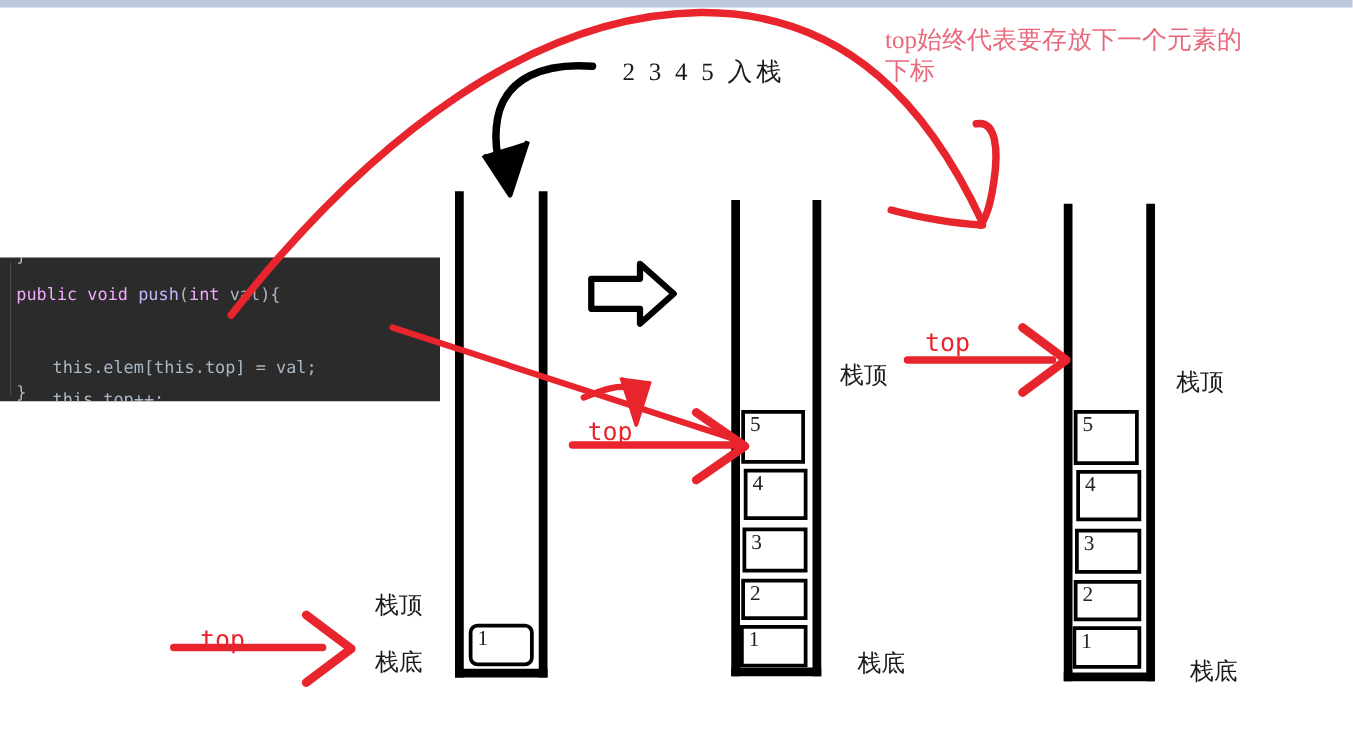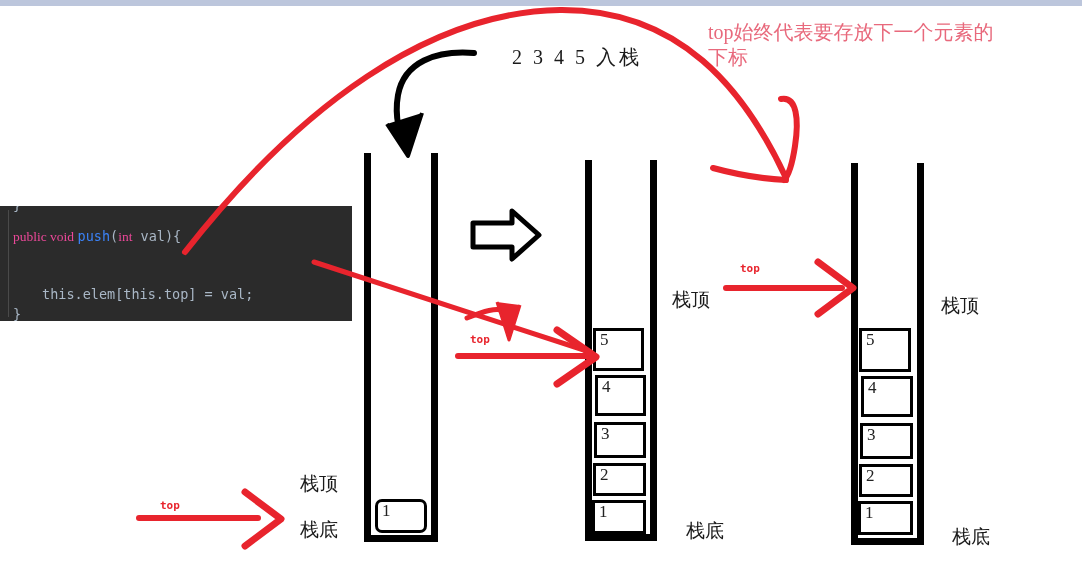--- a/index.html
+++ b/index.html
@@ -33,22 +33,22 @@
     position:absolute;left:8px;top:4px;width:1px;height:107px;
     background:#4a4a4a;
   }
   .cl{position:absolute;left:13px;white-space:pre;}
   .cl0{top:-13px;}
   .cl1{top:18px;}
   .cl2{top:44px;}
   .cl3{top:70px;}
   .cl4{top:96px;}
   .ind{padding-left:29px;margin-top:32px;}
-  .kw{color:#ec4899;font-family:Liberation Serif, serif;}
-  .fn{color:#3b82f6;}
+  .kw{color:#f0abfc;}
+  .fn{color:#c4b5fd;}
   .pl{color:#a9b7c6;}
 
   
   .stack{position:absolute;}
   .stack .walls{position:absolute;inset:0;}
   .wall-l,.wall-r{position:absolute;top:0;bottom:0;width:7px;background:#000;}
   .wall-l{left:0;} .wall-r{right:0;}
   .wall-b{position:absolute;left:0;right:0;bottom:0;height:7px;background:#000;}
 
   .cell{
@@ -73,38 +73,38 @@
   .lbl{position:absolute;font-family:"Liberation Serif", serif;color:#1a1a1a;white-space:pre;}
   .lbl-cn{font-size:19px;text-align:right;}
   .lbl-seq{font-size:20px;letter-spacing:3px;}
   .red-note{
     position:absolute;color:#e8697c;font-size:20px;line-height:25px;
     font-family:"Liberation Serif", serif;width:300px;
   }
   .top-lbl{
     position:absolute;color:#e8242d;
     font-family:"DejaVu Sans Mono","Liberation Mono",monospace;
-    font-size:11px;
-    font-weight:bold;
+    font-size:20px;
   }
 
   svg{position:absolute;left:0;top:0;width:1082px;height:586px;overflow:visible;pointer-events:none;}
 </style>
 </head>
 <body>
 
 <div id="canvas">
 
   <div class="topstrip"></div>
 
   <div class="codeblock">
     <div class="gutterline"></div>
     <div class="cl cl0 pl">}</div>
     <div class="cl cl1"><span class="kw">public void </span><span class="fn">push</span><span class="pl">(</span><span class="kw">int</span><span class="pl"> val){</span></div>
     <div class="cl cl2 ind pl">this.elem[this.top] = val;</div>
+    <div class="cl cl3 ind pl">this.top++;</div>
     <div class="cl cl4 pl">}</div>
   </div>
 
   <div class="stack" id="stack1">
     <div class="walls">
       <div class="wall-l"></div>
       <div class="wall-r"></div>
       <div class="wall-b"></div>
     </div>
     <div class="cell rounded" style="left:11px;right:11px;bottom:9px;height:34px;">1</div>
@@ -135,21 +135,21 @@
     </div>
     <div class="cell" style="left:8px;right:13px;top:165px;height:44px;">5</div>
     <div class="cell" style="left:10px;right:11px;top:213px;height:41px;">4</div>
     <div class="cell" style="left:9px;right:11px;top:260px;height:36px;">3</div>
     <div class="cell" style="left:8px;right:11px;top:301px;height:33px;">2</div>
     <div class="cell" style="left:7px;right:11px;top:338px;height:34px;">1</div>
   </div>
   <div class="lbl lbl-cn" style="left:941px;top:293px;">栈顶</div>
   <div class="lbl lbl-cn" style="left:952px;top:524px;">栈底</div>
 
-  <div class="lbl lbl-seq" style="left:512px;top:44px;">2 3 4 5 入栈</div>
+  <div class="lbl lbl-seq" style="left:498px;top:44px;">2 3 4 5 入栈</div>
   <div class="red-note" style="left:708px;top:20px;">top始终代表要存放下一个元素的下标</div>
 
   <div class="top-lbl" style="left:160px;top:499px;">top</div>
   <div class="top-lbl" style="left:470px;top:333px;">top</div>
   <div class="top-lbl" style="left:740px;top:262px;">top</div>
 
   <svg viewBox="0 0 1082 586">
 
     <path d="M 185 252 C 300 105, 430 12, 560 10 C 680 9, 745 90, 786 178" fill="none" stroke="#e8242d" stroke-width="6" stroke-linecap="round"></path>
 

